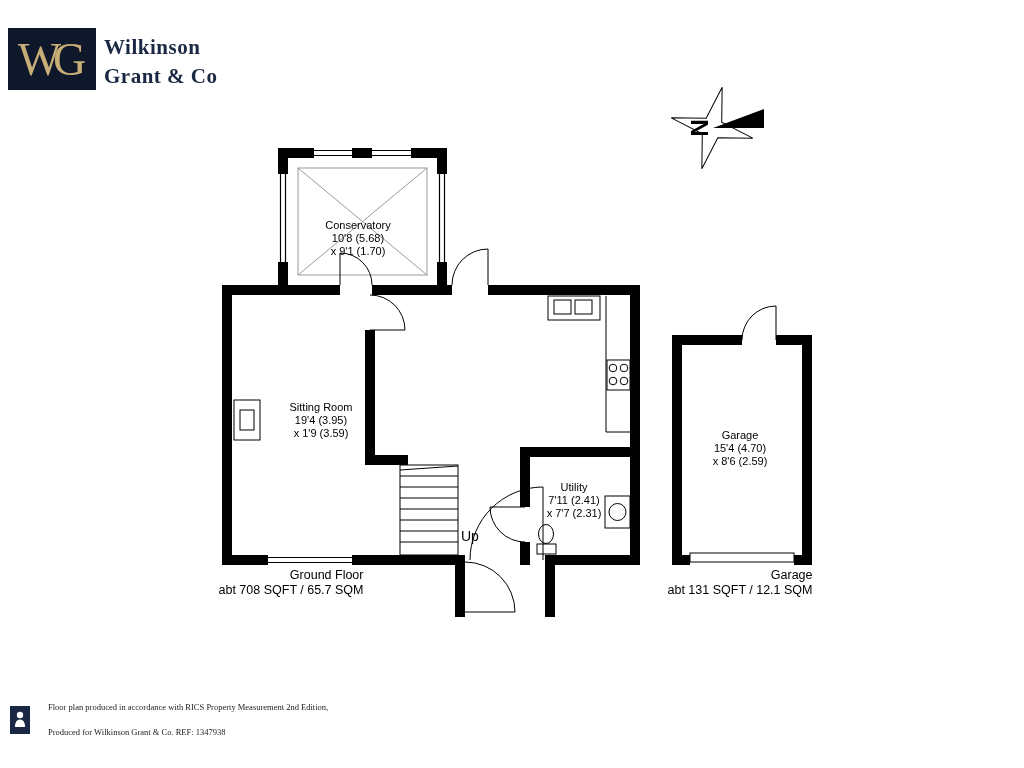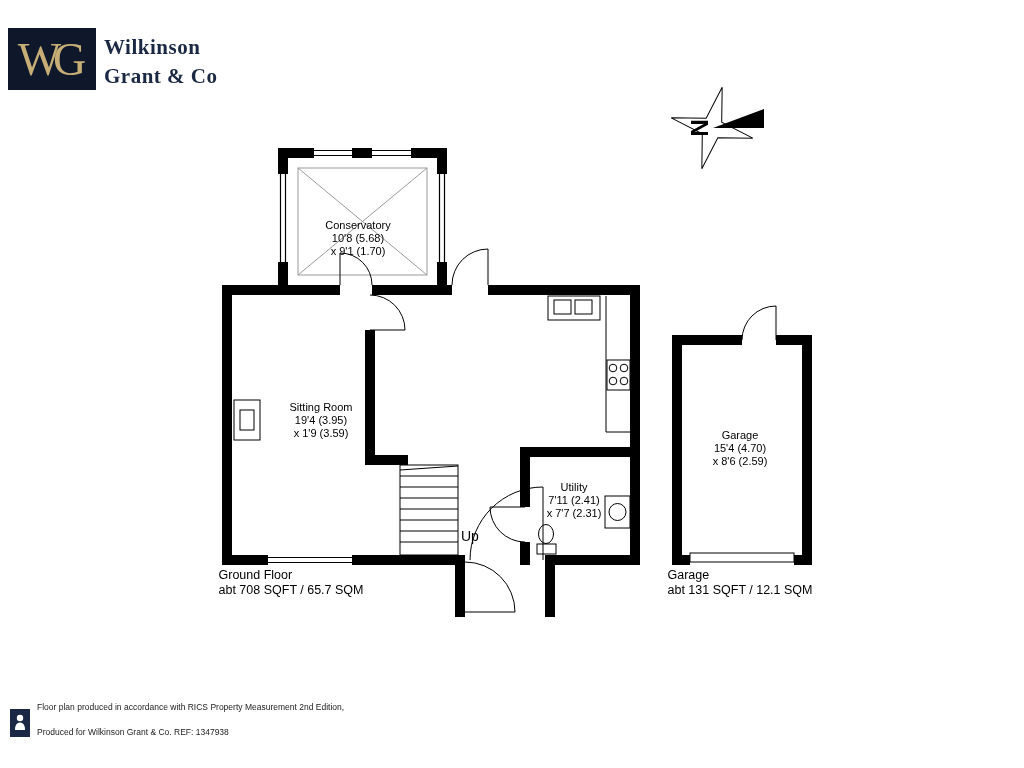--- a/index.html
+++ b/index.html
@@ -16,25 +16,25 @@
   .area-block { position:absolute; right:2px; top:30px; text-align:right; }
   .area-line1 { font-size:12.5px; font-weight:700; }
   .area-line2 { font-size:10px; margin-top:7px; }
 
   
   .plan-svg { position:absolute; left:0; top:0; }
   .room-label { position:absolute; transform:translateX(-50%); text-align:center;
                 font-size:11px; line-height:13px; white-space:nowrap; }
   .room-label .rname { margin-bottom:0; }
   .up-label { position:absolute; left:461px; top:528px; font-size:14px; }
-  .floor-label { position:absolute; transform:translateX(-50%); text-align:left;
+  .floor-label { position:absolute; transform:translateX(-50%); text-align:right;
                  font-size:12.5px; line-height:15px; white-space:nowrap; }
 
   
-  .footer { position:absolute; left:10px; top:702px; display:flex; gap:7px; align-items:flex-end; }
+  .footer { position:absolute; left:10px; top:702px; display:flex; gap:18px; align-items:center;font-family:Liberation Serif, serif; }
   .footer-icon { width:20px; height:28px; display:block; }
   .footer-text { font-size:8.5px; line-height:10.5px; color:#222; }
   .footer-text .f3 { margin-top:14px; }
 </style>
 </head>
 <body>
 
 <div class="page">
 
   <div class="logo-box">

